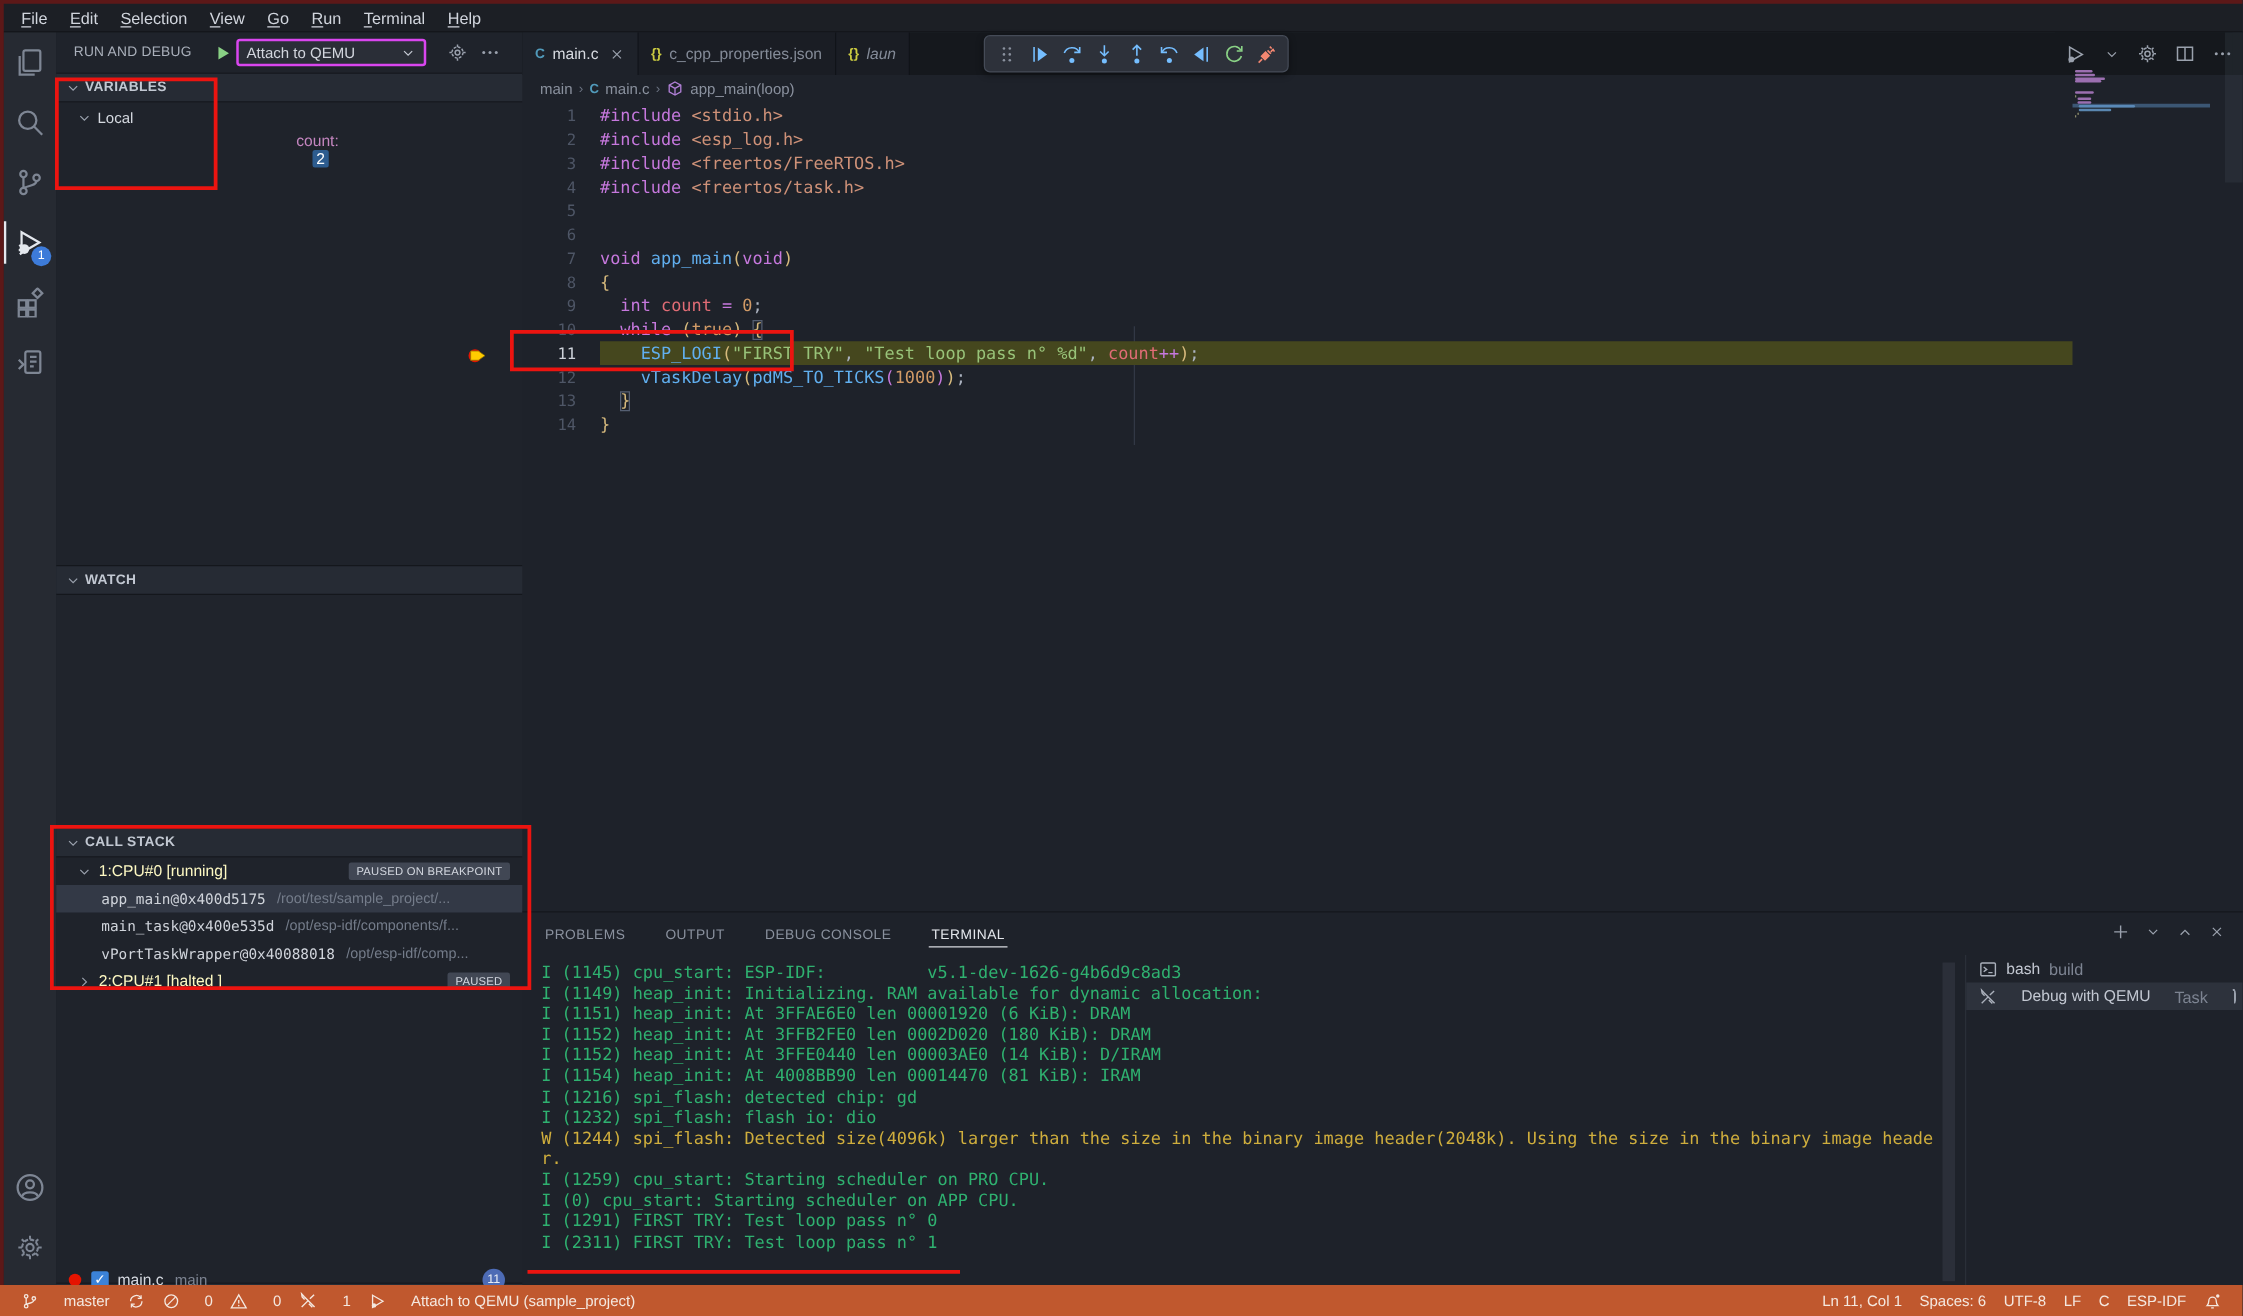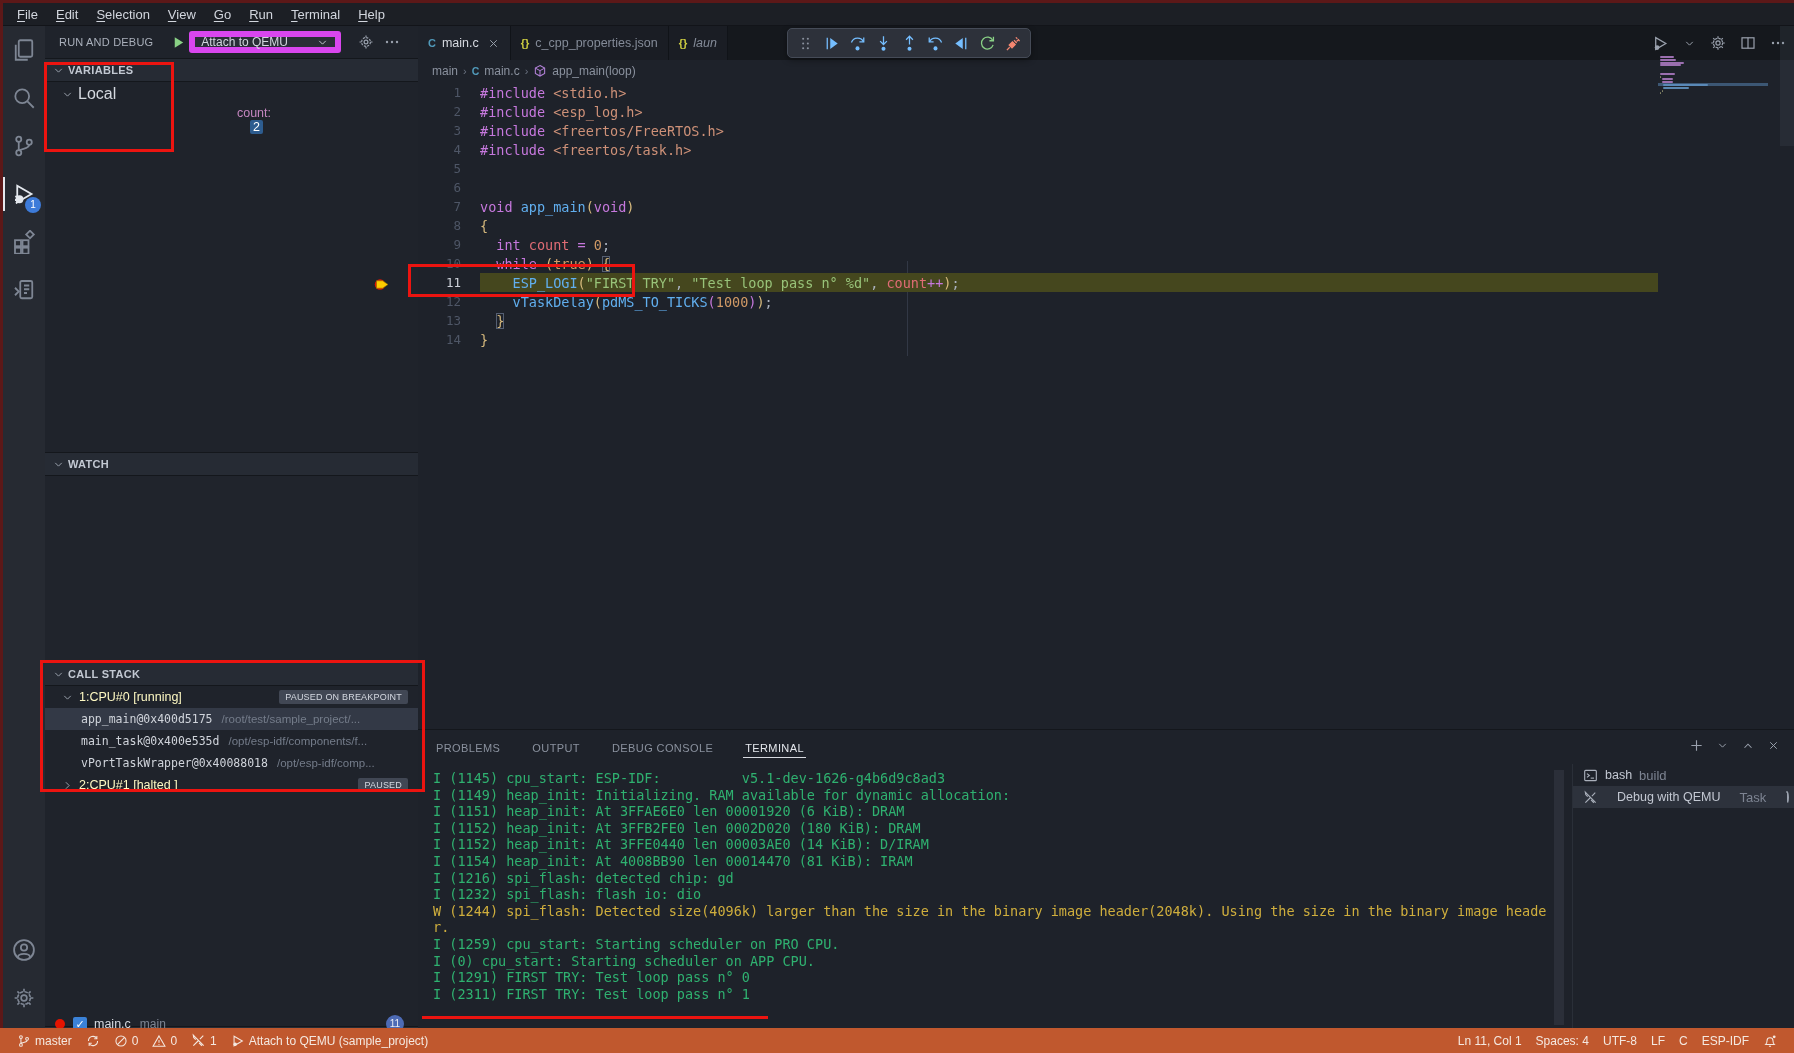--- a/index.html
+++ b/index.html
@@ -32,21 +32,21 @@
     text-align:center; }
   .act-bottom { position:absolute; bottom:6px; left:0; }
 
   
   #sidebar { left:45px; top:26px; width:373px; height:1002px; background:#1f232b; }
   #side-title { left:0; top:0; width:373px; height:32px; display:flex; align-items:center;
     padding:0 10px 0 14px; }
   #side-title-label { font-size:11px; color:#aab0bb; letter-spacing:.2px; margin-right:14px; white-space:nowrap; }
   #run-play { width:22px; height:22px; display:flex; align-items:center; justify-content:center;
     color:#89d185; }
-  #run-config { width:152px; height:22px; background:#2a2e37; border:6px solid #d946ef;
+  #run-config { width:152px; height:22px; background:#2a2e37; border:2px solid #d946ef;
     border-radius:3px; display:flex; align-items:center; padding:0 6px; margin-right:10px; }
   #run-config-label { flex:1; font-size:12px; color:#d2d6de; white-space:nowrap; overflow:hidden; }
   .side-iconbtn { width:22px; height:22px; display:flex; align-items:center; justify-content:center;
     color:#9aa1ad; margin-left:4px; }
   .sect-header { left:0; width:373px; height:24px; background:#262b34; display:flex;
     align-items:center; padding-left:4px; border-top:1px solid #14171c; border-bottom:1px solid #14171c; }
   .sect-header .chev { color:#9aa1ad; margin:0 3px; }
   .sect-header .sect-label { font-size:11px; font-weight:bold; color:#c2c8d2; letter-spacing:.3px; }
   .sect-badge { margin-left:auto; margin-right:10px; font-size:9px; background:#414754;
     color:#d4d8e0; padding:2px 6px; border-radius:2px; letter-spacing:.2px; }
@@ -144,21 +144,21 @@
   .term-item .ti-desc { font-size:13px; color:#7d8492; }
   .term-item .ti-icon { color:#aab0bb; }
   .spinner { margin-left:auto; width:13px; height:13px; border-radius:50%;
     border:2px solid transparent; border-top-color:#9aa1ad; border-right-color:#9aa1ad;
     animation:spin 1.2s linear infinite; }
   @keyframes spin { to { transform:rotate(360deg);} }
 
   
   #statusbar { left:0; top:1028px; width:1794px; height:25px; background:#c0582e; color:#f4e8e0;
     display:flex; align-items:center; font-size:12px; padding:0 10px; }
-  .sb-item { display:flex; align-items:center; gap:4px; padding:0 7px; height:25px; white-space:nowrap; }
+  .sb-item { display:flex; align-items:center; gap:20px; padding:0 7px; height:25px; white-space:nowrap; }
   #sb-right { margin-left:auto; display:flex; align-items:flex-start; }
 
   
   .anno { position:absolute; border:3px solid #ec1410; z-index:60; pointer-events:none; }
   #anno-underline { position:absolute; background:#ec1410; z-index:60; }
 </style>
 </head>
 <body>
 
 <div class="abs" id="red-top"></div>
@@ -277,21 +277,21 @@
         </svg>
       </span>
     <span class="sect-label">VARIABLES</span>
   </div>
   <div class="abs tree-row" style="top:58px; padding-left:16px;">
     <span class="chev">
         <svg width="13" height="13" viewBox="0 0 16 16" fill="none" stroke="currentColor" stroke-width="1.2">
           <path d="M4 6l4 4 4-4"></path>
         </svg>
       </span>
-    <span style="font-size:16px; color:#d5d9e0;">Local</span>
+    <span style="font-size:12px; color:#d5d9e0;">Local</span>
   </div>
   <div class="abs tree-row" style="top:80px; padding-left:45px;flex-direction:column;">
     <span id="var-name">count:</span>
     <span id="var-value">2</span>
   </div>
 
   <div class="abs sect-header" style="top:426px;">
     <span class="chev">
         <svg width="13" height="13" viewBox="0 0 16 16" fill="none" stroke="currentColor" stroke-width="1.2">
           <path d="M4 6l4 4 4-4"></path>
@@ -699,21 +699,21 @@
           <circle cx="4.8" cy="11.8" r="2" fill="currentColor" stroke="none"></circle>
         </svg>
         <span>Attach to QEMU (sample_project)</span>
       </span>
     </div>
   <div id="sb-right">
       <span class="sb-item">
         <span>Ln 11, Col 1</span>
       </span>
       <span class="sb-item">
-        <span>Spaces: 4</span>
+        <span>Spaces: 6</span>
       </span>
       <span class="sb-item">
         <span>UTF-8</span>
       </span>
       <span class="sb-item">
         <span>LF</span>
       </span>
       <span class="sb-item">
         <span>C</span>
       </span>

